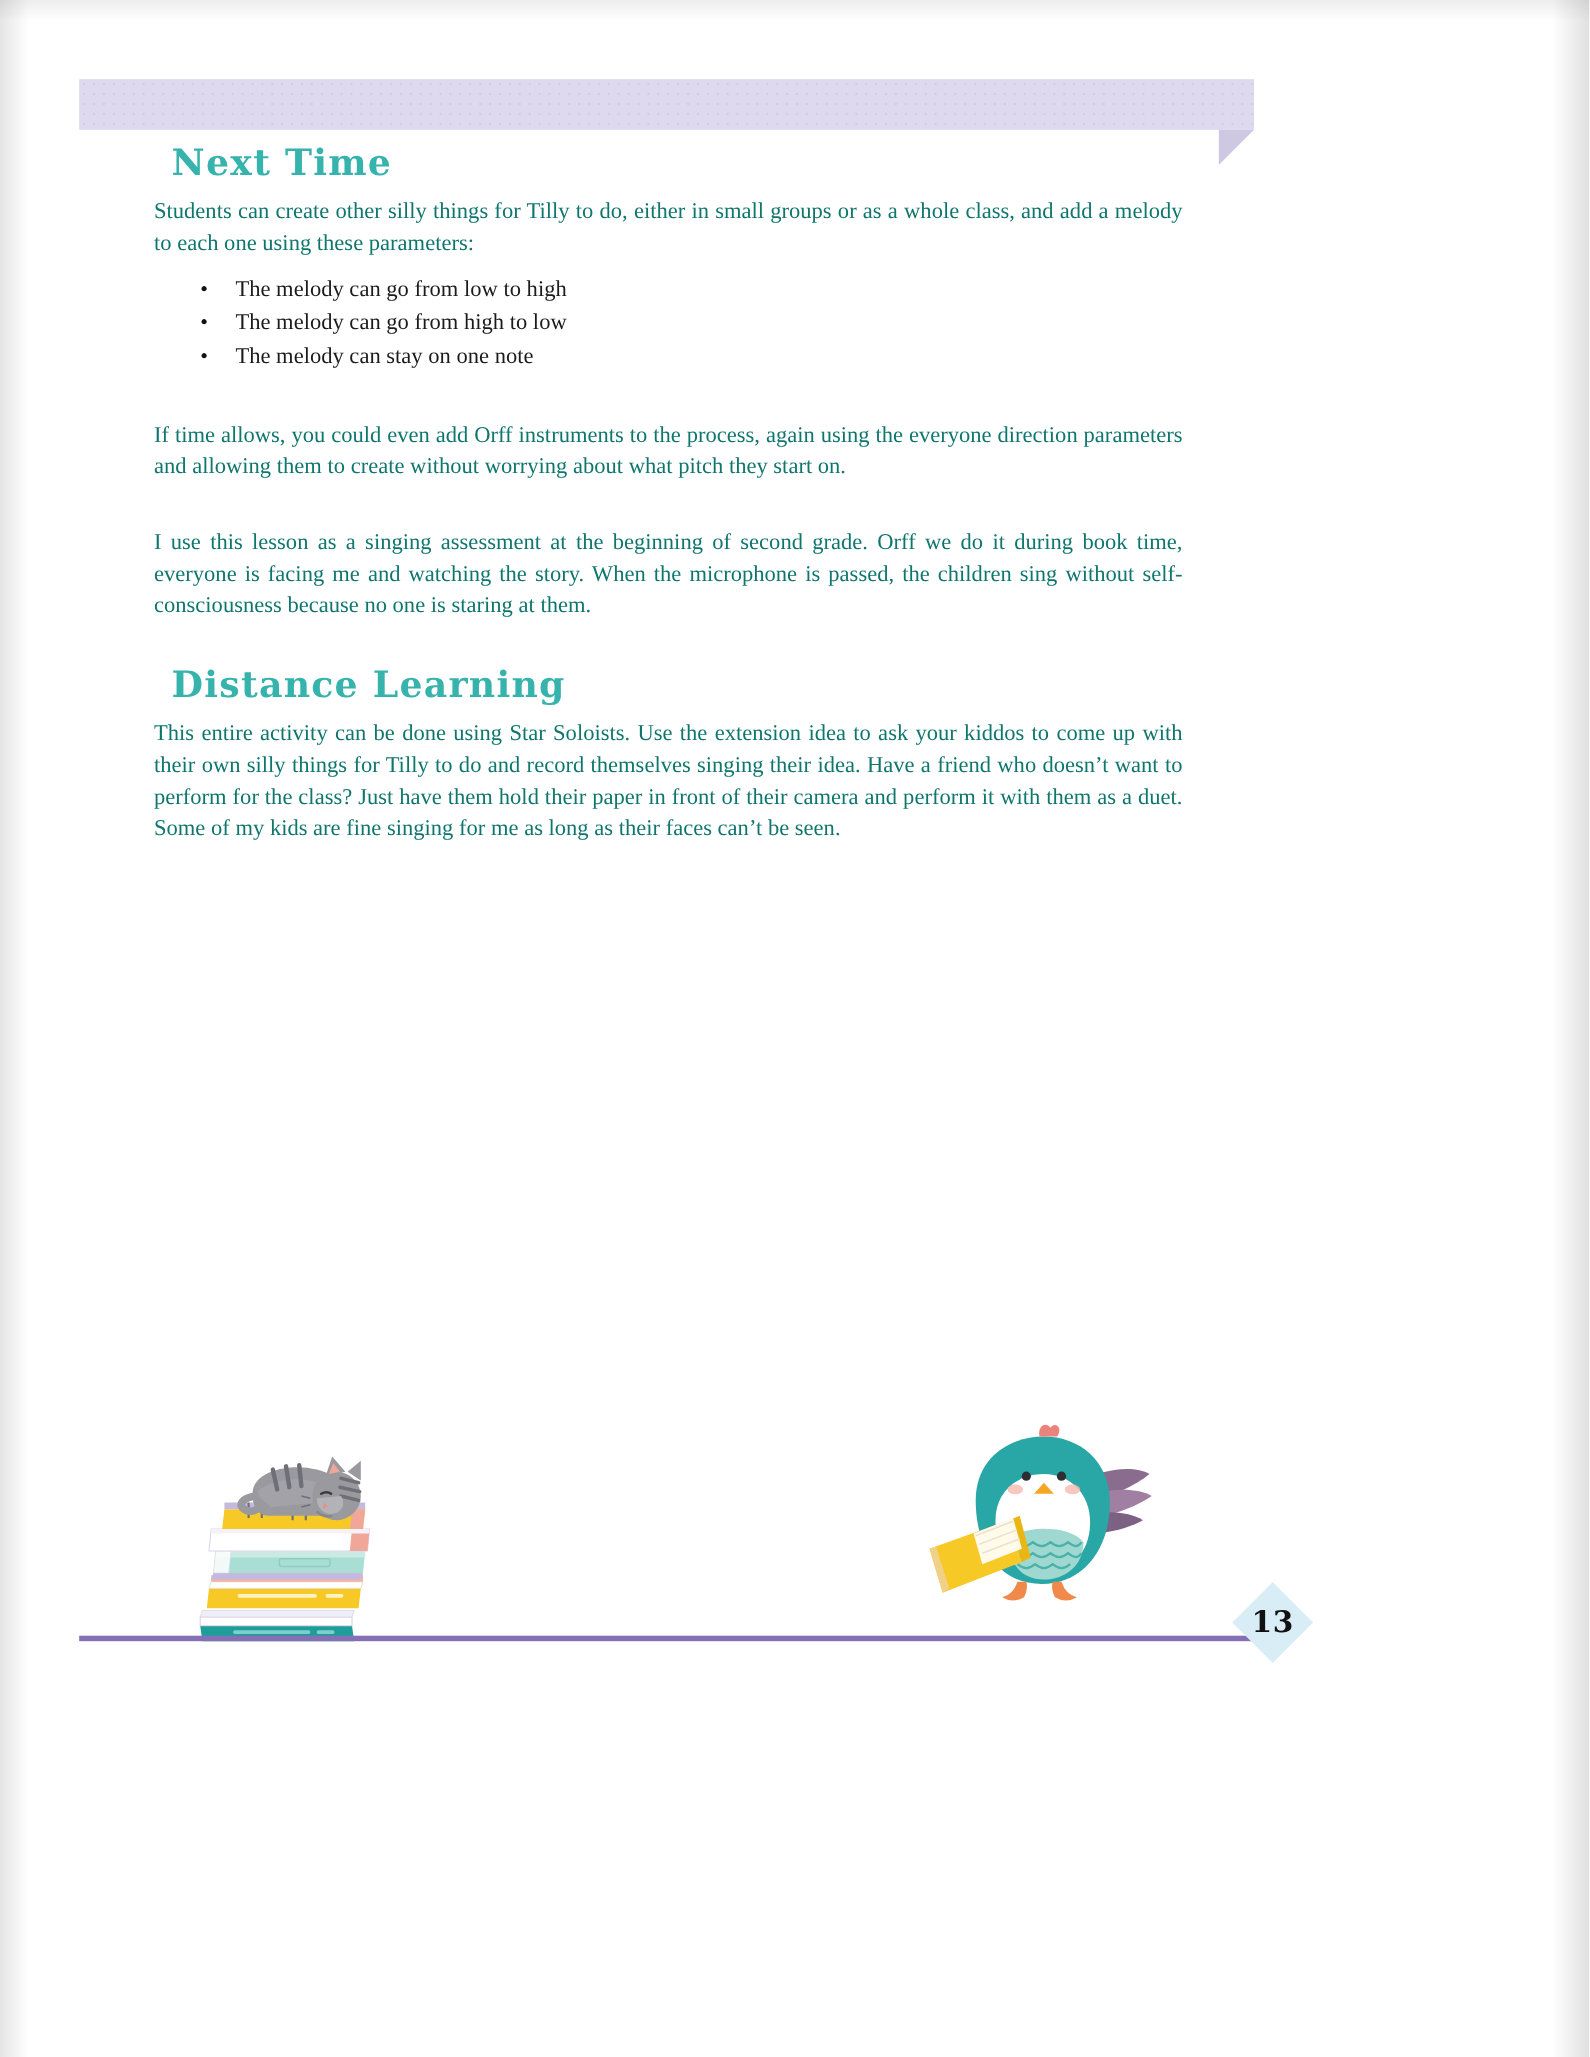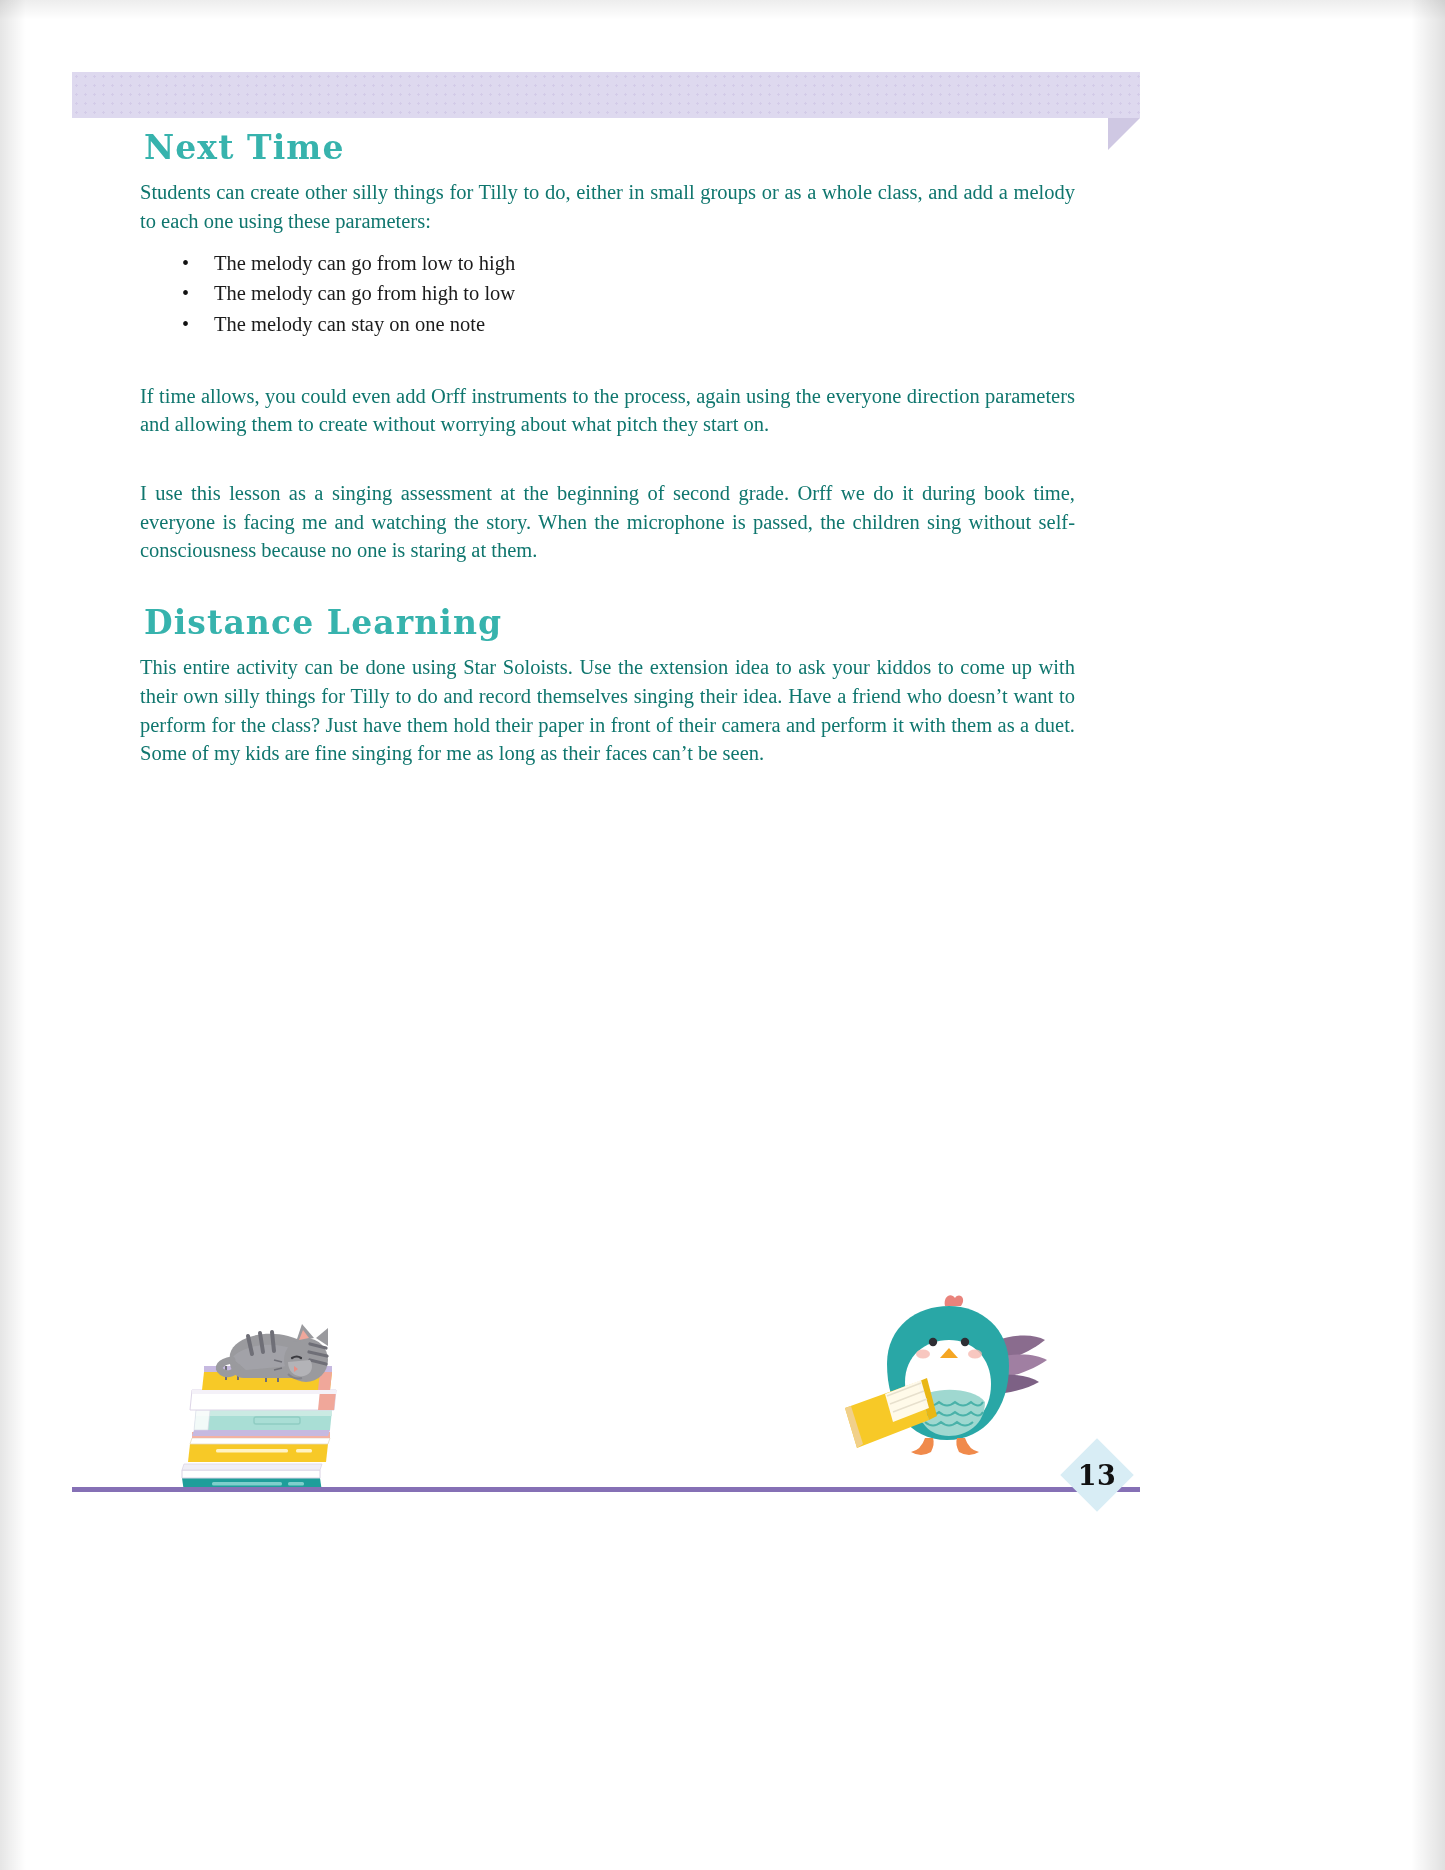--- a/index.html
+++ b/index.html
@@ -29,21 +29,21 @@
 
   
   .content{position:absolute;left:140px;top:130px;width:935px;}
 
   h2.section-title{
     font-family:"DejaVu Serif", serif;
     font-weight:700;
     color:#37b3ad;
     font-size:33px;
     letter-spacing:1.1px;
-    margin:0 0 12px 4px;
+    margin:0 0 12px 16px;
     line-height:1.1;
   }
   .sec-gap{height:40px;}
 
   p.body-text{
     font-family:"Liberation Serif", serif;
     font-size:20.5px;
     line-height:1.40;
     color:#0f766e;
     margin:0 0 0 0;
@@ -67,21 +67,21 @@
   ul.param-list li .bullet-dot{
     position:absolute;left:0;top:0;
     font-size:20px;line-height:1.30;color:#111;
   }
 
   
   .bottom-rule{position:absolute;left:72px;top:1487px;width:1068px;height:5px;
     background:#8570b5;}
 
   
-  .page-badge{position:absolute;left:1060px;top:1438px;width:74px;height:74px;}
+  .page-badge{position:absolute;left:1120px;top:1438px;width:74px;height:74px;}
   .page-badge .diamond{position:absolute;left:0;top:0;width:52px;height:52px;
     background:#d8edf5;transform:rotate(45deg);margin:11px;}
   .page-badge .num{position:absolute;left:0;top:0;width:74px;height:74px;
     display:flex;align-items:center;justify-content:center;
     font-family:"DejaVu Serif", serif;font-weight:700;font-size:27px;color:#111;
     letter-spacing:.5px;}
 
   
   .illus-cat{position:absolute;left:170px;top:1310px;width:180px;height:190px;}
   .illus-bird{position:absolute;left:825px;top:1290px;width:230px;height:200px;}

